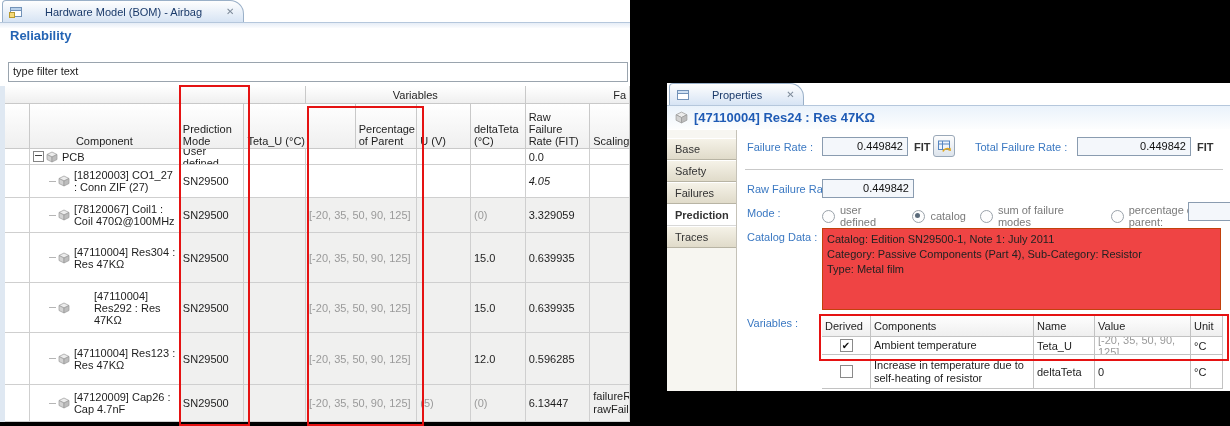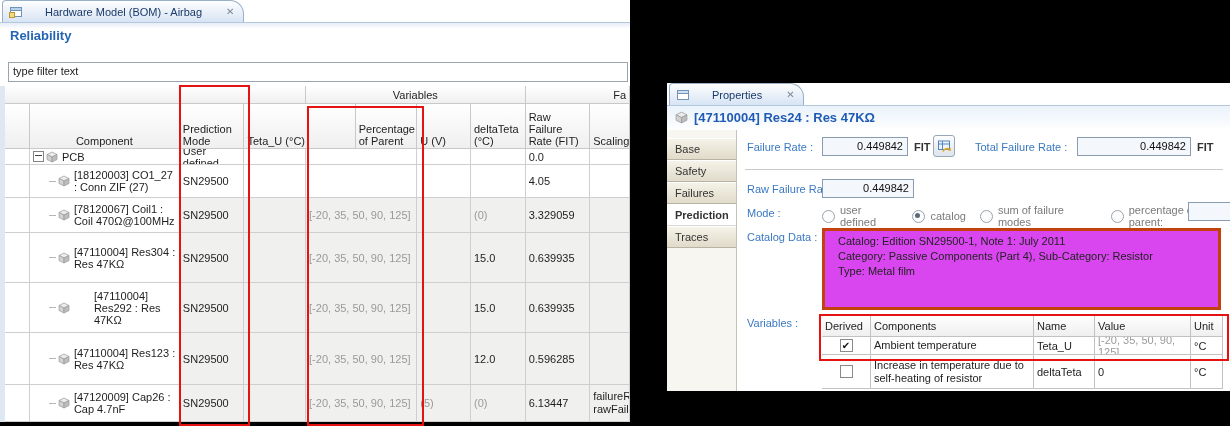--- a/index.html
+++ b/index.html
@@ -50,21 +50,21 @@
     background:linear-gradient(#f5f2e8,#e0dbca);color:#333;cursor:pointer;}
   .nav-tab.sel{background:#fff;font-weight:bold;border-bottom:1px solid #d8d8d8;}
   .blue-label{position:absolute;color:#3a78c2;white-space:nowrap;}
   .field{position:absolute;box-sizing:border-box;border:1px solid #8a9cb0;background:#f4f7fb;
     text-align:right;padding:2px 4px 0 2px;color:#111;}
   .plain{position:absolute;color:#333;white-space:nowrap;font-weight:bold;}
   .sep{position:absolute;height:1px;background:#c9c9c9;}
   .radio-row{position:absolute;display:flex;align-items:center;gap:6px;color:#7a7a7a;}
   .radio{width:11px;height:11px;border:1px solid #9aa2aa;border-radius:50%;background:#fdfdfd;position:relative;flex:0 0 auto;}
   .radio.sel::after{content:"";position:absolute;left:2px;top:2px;width:5px;height:5px;border-radius:50%;background:#5a6a7a;}
-  .gbox{position:absolute;box-sizing:border-box;border:3px solid #c2410c;background:#d946ef;padding:3px 13px;line-height:15px;color:#222;}
+  .gbox{position:absolute;box-sizing:border-box;border:1px solid #c2410c;background:#ef4444;padding:3px 4px;line-height:15px;color:#222;}
   #var-table{position:absolute;left:155px;top:232px;width:401px;}
   #var-table .tcell{border-color:#c2c2c2;}
   #var-table .vh .tcell{background:linear-gradient(#ffffff,#efefef);display:flex;align-items:center;}
   #var-table .vr .tcell{display:flex;align-items:center;background:#fff;}
   .chk{width:11px;height:11px;border:1px solid #8a8a8a;background:#fff;display:flex;align-items:center;justify-content:center;
     font-size:10px;color:#111;line-height:10px;}
   .icon-btn{position:absolute;width:22px;height:22px;box-sizing:border-box;border:1px solid #9aa8b8;border-radius:3px;
     background:linear-gradient(#fdfdfd,#dde4ec);display:flex;align-items:center;justify-content:center;cursor:pointer;}
   
   .redbox{position:absolute;border:2px solid #e51212;z-index:20;pointer-events:none;}
@@ -161,21 +161,21 @@
         </div>
         <div class="tcell " style="width: 112px; height: 33px;">
           <span></span>
         </div>
         <div class="tcell " style="width: 54px; height: 33px;">
           <span></span>
         </div>
         <div class="tcell " style="width: 55px; height: 33px;">
           <span></span>
         </div>
-        <div class="tcell " style="width: 65px; height: 33px;">
+        <div class="tcell " style="width: 65px; height: 33px; font-style: italic;">
           <span>4.05</span>
         </div>
         <div class="tcell " style="width: 40px; height: 33px;">
           <span></span>
         </div>
       </div>
       <div class="trow drow">
         <div class="tcell " style="width: 25px; height: 35px;"></div>
         <div class="tcell comp" style="width: 151px; height: 35px;">
           <span class="comp-icons" style="margin-left: 16px;">

